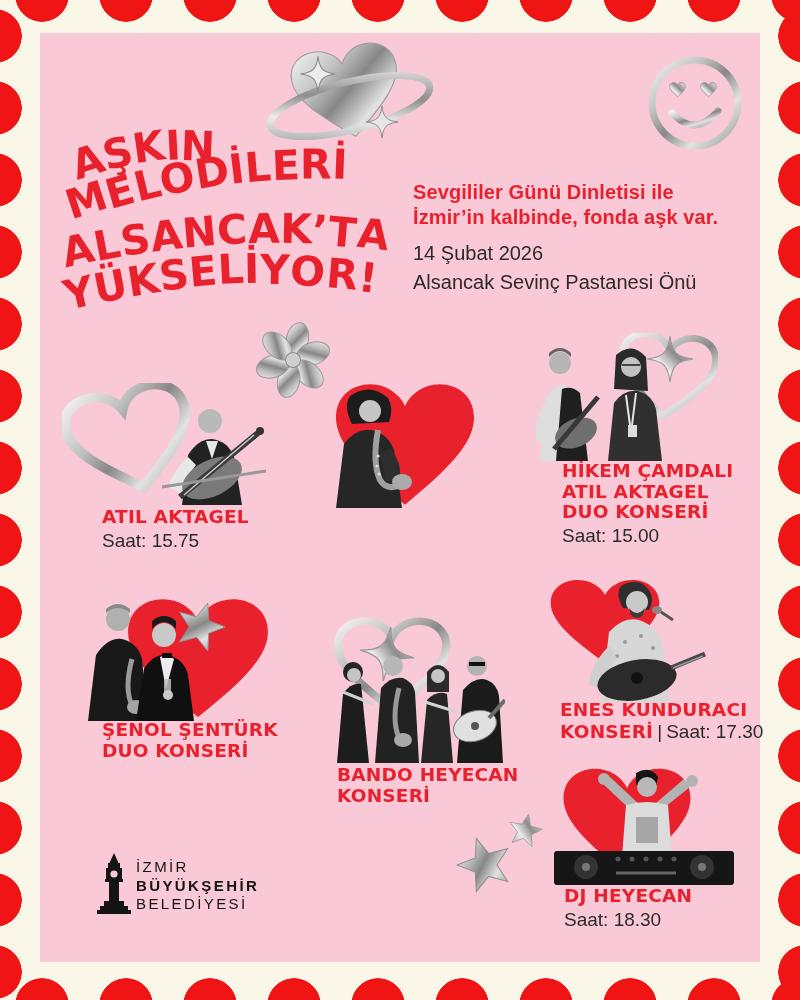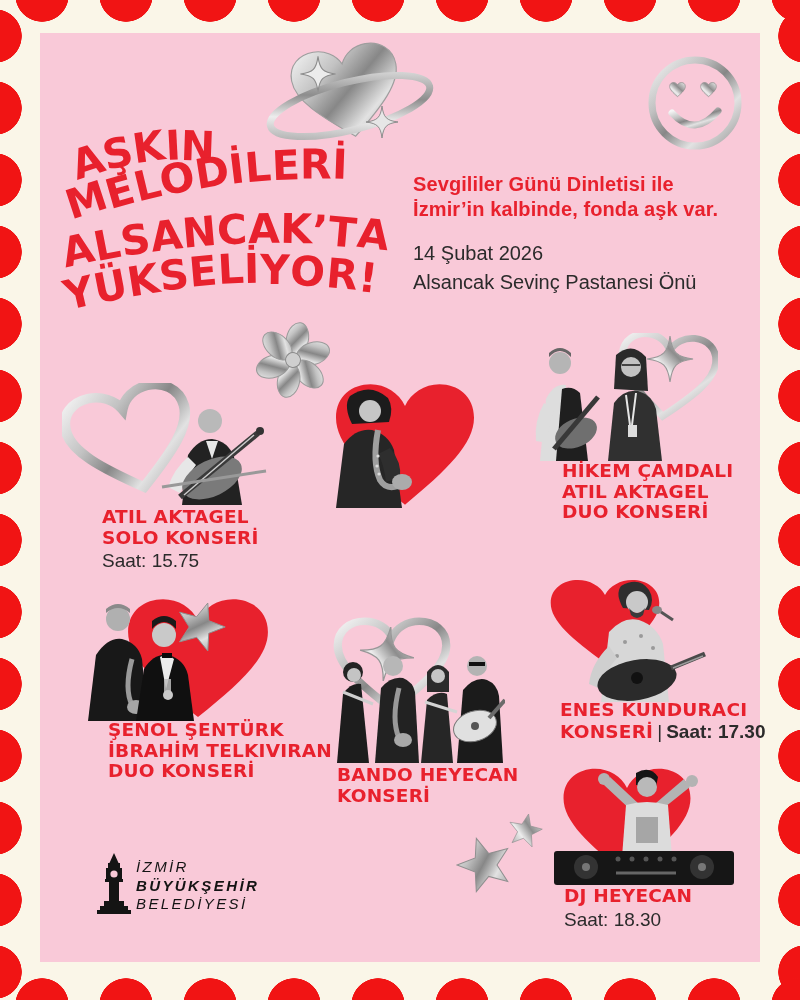--- a/index.html
+++ b/index.html
@@ -17,34 +17,34 @@
   .abs{position:absolute;}
   .defs-svg{position:absolute;width:0;height:0;}
   
   .tl{position:absolute;color:#E8212D;font-family:"DejaVu Sans",sans-serif;font-weight:800;
       font-size:41px;letter-spacing:.5px;white-space:nowrap;transform-origin:left center;}
   .t1{left:72px;top:140px;transform:rotate(-8deg);}
   .t2{left:66px;top:179px;transform:rotate(-8deg);}
   .t3{left:62px;top:227px;transform:rotate(-3deg);}
   .t4{left:64px;top:270px;transform:rotate(-3deg);}
   
-  .tagline{position:absolute;left:413px;top:172px;color:#E8212D;font-weight:700;
+  .tagline{position:absolute;left:413px;top:180px;color:#E8212D;font-weight:700;
       font-size:20px;line-height:25px;letter-spacing:.1px;}
   .date{position:absolute;left:413px;top:242px;color:#2b2b2b;font-size:20px;font-weight:500;}
   .venue{position:absolute;left:413px;top:271px;color:#2b2b2b;font-size:20px;font-weight:500;}
   
   .ev{position:absolute;}
   .ev-name{color:#E8212D;font-family:"DejaVu Sans",sans-serif;font-weight:800;font-size:18.5px;
       line-height:20.5px;letter-spacing:.2px;white-space:nowrap;}
   .ev-time{color:#2b2b2b;font-size:19px;font-weight:400;line-height:21px;margin-top:2px;white-space:nowrap;}
-  .inline-time{color:#2b2b2b;font-family:"Liberation Sans",sans-serif;font-weight:700;font-size:19px;}
+  .inline-time{color:#2b2b2b;font-family:"Liberation Sans",sans-serif;font-weight:400;font-size:19px;}
   .sep{margin:0 4px;color:#2b2b2b;font-weight:400;}
   
   .logo-text{position:absolute;left:136px;top:858px;color:#141414;font-size:15px;
-      letter-spacing:2.4px;line-height:18.5px;font-style:italic;}
+      letter-spacing:2.4px;line-height:18.5px;}
   .logo-text .b{font-weight:700;}
 </style>
 </head>
 <body>
 
 <div class="poster">
   <div class="panel"></div>
 
   <svg class="defs-svg" aria-hidden="true">
     <defs>
@@ -111,21 +111,20 @@
       <path d="M126 74 Q112 86 106 104 L118 110 Q126 92 134 82 Z" fill="#e7e7e7"></path>
       <ellipse cx="150" cy="95" rx="32" ry="18" transform="rotate(-26 150 95)" fill="#7a7a7a"></ellipse>
       <line x1="118" y1="114" x2="196" y2="50" stroke="#3a3a3a" stroke-width="6"></line>
       <line x1="122" y1="112" x2="192" y2="52" stroke="#cccccc" stroke-width="1.5"></line>
       <circle cx="198" cy="48" r="4" fill="#333"></circle>
       <line x1="100" y1="104" x2="204" y2="88" stroke="#999" stroke-width="3"></line>
     </g>
   </svg>
   <div class="ev" style="left:102px;top:507px">
     <div class="ev-name">ATIL AKTAGEL</div>
-    <div class="ev-name">SOLO KONSERİ</div>
     <div class="ev-time">Saat: 15.75</div>
   </div>
 
   <svg class="abs" style="left:312px;top:378px" width="168" height="130" viewBox="0 0 168 130">
     <path d="M50 86C22 62 4 44 4 26 4 11 15 3 27 3 37 3 46 9 50 18 54 9 63 3 73 3 85 3 96 11 96 26 96 44 78 62 50 86Z" transform="translate(18,2) scale(1.5,1.45)" fill="#E8212D"></path>
     <g>
       <path d="M38 18 Q58 4 76 20 Q82 30 77 44 L40 46 Q31 28 38 18 Z" fill="#1c1c1c"></path>
       <circle cx="58" cy="33" r="11" fill="#c6c6c6"></circle>
       <path d="M24 130 L32 66 Q44 50 60 52 Q76 56 82 72 L90 130 Z" fill="#262626"></path>
       <path d="M78 70 Q90 84 88 100 L74 104 Q72 86 66 76 Z" fill="#2e2e2e"></path>
@@ -153,43 +152,43 @@
       <line x1="94" y1="32" x2="112" y2="32" stroke="#444" stroke-width="2"></line>
       <path d="M80 128 L86 70 Q96 56 110 58 Q124 62 128 76 L134 128 Z" fill="#303030"></path>
       <path d="M98 62 L102 92 M108 60 L104 92" stroke="#e5e5e5" stroke-width="2" fill="none"></path>
       <rect x="100" y="92" width="9" height="12" fill="#dddddd"></rect>
     </g>
   </svg>
   <div class="ev" style="left:562px;top:461px">
     <div class="ev-name">HİKEM ÇAMDALI</div>
     <div class="ev-name">ATIL AKTAGEL</div>
     <div class="ev-name">DUO KONSERİ</div>
+    <div class="ev-time">Saat: 15.00</div>
   </div>
 
   <svg class="abs" style="left:80px;top:593px" width="195" height="128" viewBox="0 0 195 128">
     <path d="M50 86C22 62 4 44 4 26 4 11 15 3 27 3 37 3 46 9 50 18 54 9 63 3 73 3 85 3 96 11 96 26 96 44 78 62 50 86Z" transform="translate(42,2) scale(1.52,1.42)" fill="#E8212D"></path>
     <polygon points="0,-28 7.1,-9.7 26.6,-8.7 11.4,3.7 16.5,22.7 0,12 -16.5,22.7 -11.4,3.7 -26.6,-8.7 -7.1,-9.7" transform="translate(120,34) rotate(18) scale(0.9)" fill="url(#silver)" stroke="#909090"></polygon>
     <g>
       <circle cx="38" cy="26" r="12" fill="#b0b0b0"></circle>
       <path d="M26 20 Q38 10 50 20 L50 16 Q38 6 26 16 Z" fill="#8a8a8a"></path>
       <path d="M8 128 L16 62 Q28 44 42 46 Q58 50 62 66 L68 128 Z" fill="#181818"></path>
       <path d="M52 66 Q44 96 52 112" stroke="#9a9a9a" stroke-width="5" fill="none"></path>
       <ellipse cx="56" cy="114" rx="9" ry="7" fill="#a5a5a5"></ellipse>
       <circle cx="84" cy="42" r="12" fill="#c9c9c9"></circle>
       <path d="M72 36 Q84 22 96 36 L96 28 Q84 18 72 28 Z" fill="#1a1a1a"></path>
       <path d="M56 128 L64 76 Q74 60 88 62 Q104 66 108 82 L114 128 Z" fill="#101010"></path>
       <path d="M80 64 L86 96 L94 66 Q86 60 80 64 Z" fill="#ececec"></path>
       <rect x="82" y="60" width="10" height="5" fill="#0a0a0a"></rect>
       <rect x="84" y="86" width="7" height="14" fill="#bdbdbd" opacity="0.85"></rect>
       <circle cx="88" cy="102" r="5" fill="#c9c9c9"></circle>
     </g>
   </svg>
-  <div class="ev" style="left:108px;top:720px">
+  <div class="ev" style="left:102px;top:720px">
     <div class="ev-name">ŞENOL ŞENTÜRK</div>
-    <div class="ev-name">İBRAHİM TELKIVIRAN</div>
     <div class="ev-name">DUO KONSERİ</div>
   </div>
 
   <svg class="abs" style="left:325px;top:608px" width="180" height="155" viewBox="0 0 180 155">
     <path d="M50 86C22 62 4 44 4 26 4 11 15 3 27 3 37 3 46 9 50 18 54 9 63 3 73 3 85 3 96 11 96 26 96 44 78 62 50 86Z" transform="translate(8,10) scale(1.18,1.06)" fill="none" stroke="url(#silver)" stroke-width="7"></path>
     <path d="M0 -32C3 -9 9 -3 32 0 9 3 3 9 0 32 -3 9 -9 3 -32 0 -9 -3 -3 -9 0 -32Z" transform="translate(62,46) scale(0.85) rotate(8)" fill="url(#silver2)" stroke="#979797" stroke-width="1.5"></path>
     <g>
       <circle cx="28" cy="64" r="10" fill="#242424"></circle>
         <circle cx="29" cy="67" r="7" fill="#c4c4c4"></circle>
       <path d="M12 155 L18 86 Q26 74 36 76 L44 155 Z" fill="#1d1d1d"></path>

